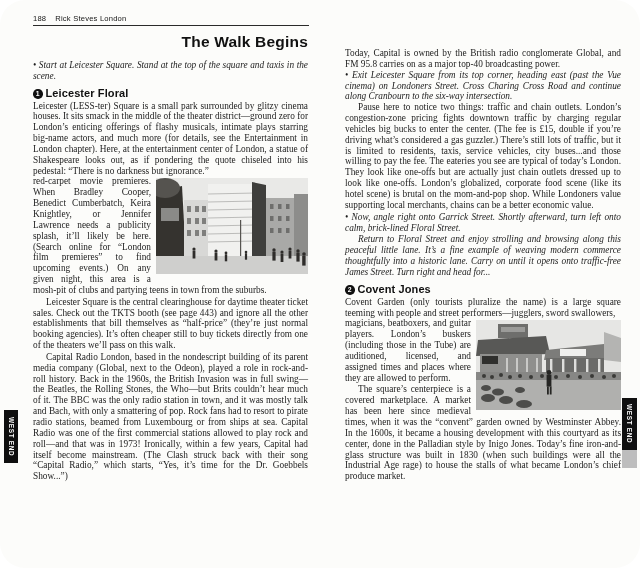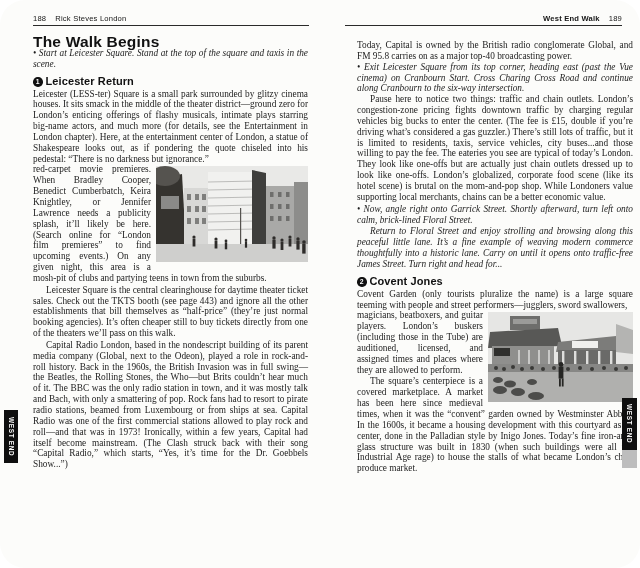--- a/index.html
+++ b/index.html
@@ -13,24 +13,24 @@
   .pheader{position:absolute;top:13px;font-family:"Liberation Sans",sans-serif;
            font-size:7.6px;line-height:11px;letter-spacing:.2px;color:#151515;
            border-bottom:1px solid #2a2a2a;padding-bottom:1px;display:flex;gap:9px;}
   .hleft{left:33px;width:276px;}
   .hright{left:25px;width:277px;justify-content:flex-end;}
   .hbold{font-weight:700;}
 
   
   .content{position:absolute;text-align:justify;font-size:9.3px;line-height:10.85px;}
   .left .content{left:33px;width:275px;top:37px;}
-  .right .content{left:25px;width:276px;top:40px;margin-left:12px;}
+  .right .content{left:25px;width:276px;top:48px;}
 
   h1.walk-title{font-family:"Liberation Sans",sans-serif;font-weight:700;font-size:15.5px;
-                letter-spacing:.2px;text-align:left;margin:0 0 0 0;color:#111;}
+                letter-spacing:.2px;text-align:right;margin:0 0 12px 0;color:#111;}
   h2.sec{font-family:"Liberation Sans",sans-serif;font-weight:700;font-size:11px;
          letter-spacing:.1px;margin:6px 0 2px 0;text-align:left;color:#111;}
   .numcircle{display:inline-block;width:9.5px;height:9.5px;border-radius:50%;background:#111;
              color:#fff;font-size:6.8px;line-height:9.5px;text-align:center;
              font-family:"Liberation Sans",sans-serif;font-weight:700;vertical-align:0.5px;margin-right:3px;}
   p{margin:0;}
   p.sp{margin-top:1px;}
   .indent{text-indent:13px;}
   .dir{font-style:italic;}
   .b{font-weight:400;}
@@ -59,21 +59,21 @@
     <div class="pheader hleft">
       <span>188</span>
       <span>Rick Steves London</span>
     </div>
 
     <div class="content">
       <h1 class="walk-title">The Walk Begins</h1>
 
       <p class="dir">• Start at Leicester Square. Stand at the top of the square and taxis in the scene.</p>
 
-      <h2 class="sec"><span class="numcircle">1</span><span>Leicester Return</span></h2>
+      <h2 class="sec"><span class="numcircle">1</span><span>Leicester Floral</span></h2>
 
       <p class="body">Leicester (LESS-ter) Square is a small park surrounded by glitzy cinema houses. It sits smack in the middle of the theater district—ground zero for London’s enticing offerings of flashy musicals, intimate plays starring big-name actors, and much more (for details, see the Entertainment in London chapter). Here, at the entertainment center of London, a statue of Shakespeare looks out, as if pondering the quote chiseled into his pedestal: “There is no darkness but ignorance.”</p>
 
       <div class="photo-float lp">
         <svg viewBox="0 0 152 96" width="152" height="96" preserveAspectRatio="none">
           <rect width="152" height="96" fill="#e9e9e7"></rect>
           <rect x="52" y="6" width="50" height="74" fill="#f1f1ef"></rect>
           <g stroke="#bcbcba" stroke-width="1.1">
             <line x1="52" y1="16" x2="102" y2="15"></line>
               <line x1="52" y1="24" x2="102" y2="23"></line>
@@ -139,28 +139,24 @@
 
       <p class="body">red-carpet movie premieres. When Bradley Cooper, Benedict Cumberbatch, Keira Knightley, or Jennifer Lawrence needs a publicity splash, it’ll likely be here. (Search online for “London film premieres” to find upcoming events.) On any given night, this area is a mosh-pit of clubs and partying teens in town from the suburbs.</p>
       <p class="body indent sp"><span>Leicester Square is the central clearinghouse for daytime theater ticket sales. Check out the </span><span class="b">TKTS booth</span><span> (see page 443) and ignore all the other establishments that bill themselves as “half-price” (they’re just normal booking agencies). It’s often cheaper still to buy tickets directly from one of the theaters we’ll pass on this walk.</span></p>
       <p class="body indent sp"><span class="b">Capital Radio London,</span><span> based in the nondescript building of its parent media company (Global, next to the Odeon), played a role in rock-and-roll history. Back in the 1960s, the British Invasion was in full swing—the Beatles, the Rolling Stones, the Who—but Brits couldn’t hear much of it. The BBC was the only radio station in town, and it was mostly talk and Bach, with only a smattering of pop. Rock fans had to resort to pirate radio stations, beamed from Luxembourg or from ships at sea. Capital Radio was one of the first commercial stations allowed to play rock and roll—and that was in 1973! Ironically, within a few years, Capital had itself become mainstream. (The Clash struck back with their song “Capital Radio,” which starts, “Yes, it’s time for the Dr. Goebbels Show...”)</span></p>
     </div>
 
     <div class="tab tabL">WEST END</div>
   </div>
 
   <div class="page right">
-    <div class="pheader hright">
-      <span class="hbold">West End Walk</span>
-      <span>189</span>
-    </div>
 
     <div class="content">
       <p class="body">Today, Capital is owned by the British radio conglomerate Global, and FM 95.8 carries on as a major top-40 broadcasting power.</p>
-      <p class="dir"><span class="i">• Exit Leicester Square from its top corner, heading east (past the Vue cinema) on Cranbourn Start. Cross Charing Cross Road and continue along Cranbourn to the </span><span class="b i">six-way intersection</span><span class="i">.</span></p>
+      <p class="dir"><span class="i">• Exit Leicester Square from its top corner, heading east (past the Vue cinema) on Londoners Street. Cross Charing Cross Road and continue along Cranbourn to the </span><span class="b i">six-way intersection</span><span class="i">.</span></p>
       <p class="body indent">Pause here to notice two things: traffic and chain outlets. London’s congestion-zone pricing fights downtown traffic by charging regular vehicles big bucks to enter the center. (The fee is £15, double if you’re driving what’s considered a gas guzzler.) There’s still lots of traffic, but it is limited to residents, taxis, service vehicles, city buses...and those willing to pay the fee. The eateries you see are typical of today’s London. They look like one-offs but are actually just chain outlets dressed up to look like one-offs. London’s globalized, corporate food scene (like its hotel scene) is brutal on the mom-and-pop shop. While Londoners value supporting local merchants, chains can be a better economic value.</p>
       <p class="dir sp">• Now, angle right onto Garrick Street. Shortly afterward, turn left onto calm, brick-lined Floral Street.</p>
       <p class="dir indent sp">Return to Floral Street and enjoy strolling and browsing along this peaceful little lane. It’s a fine example of weaving modern commerce thoughtfully into a historic lane. Carry on until it opens onto traffic-free James Street. Turn right and head for...</p>
 
       <h2 class="sec"><span class="numcircle">2</span><span>Covent Jones</span></h2>
 
       <p class="body">Covent Garden (only tourists pluralize the name) is a large square teeming with people and street performers—jugglers, sword swallowers,</p>
 
       <div class="photo-float rp">
         <svg viewBox="0 0 145 90" width="145" height="90" preserveAspectRatio="none">

